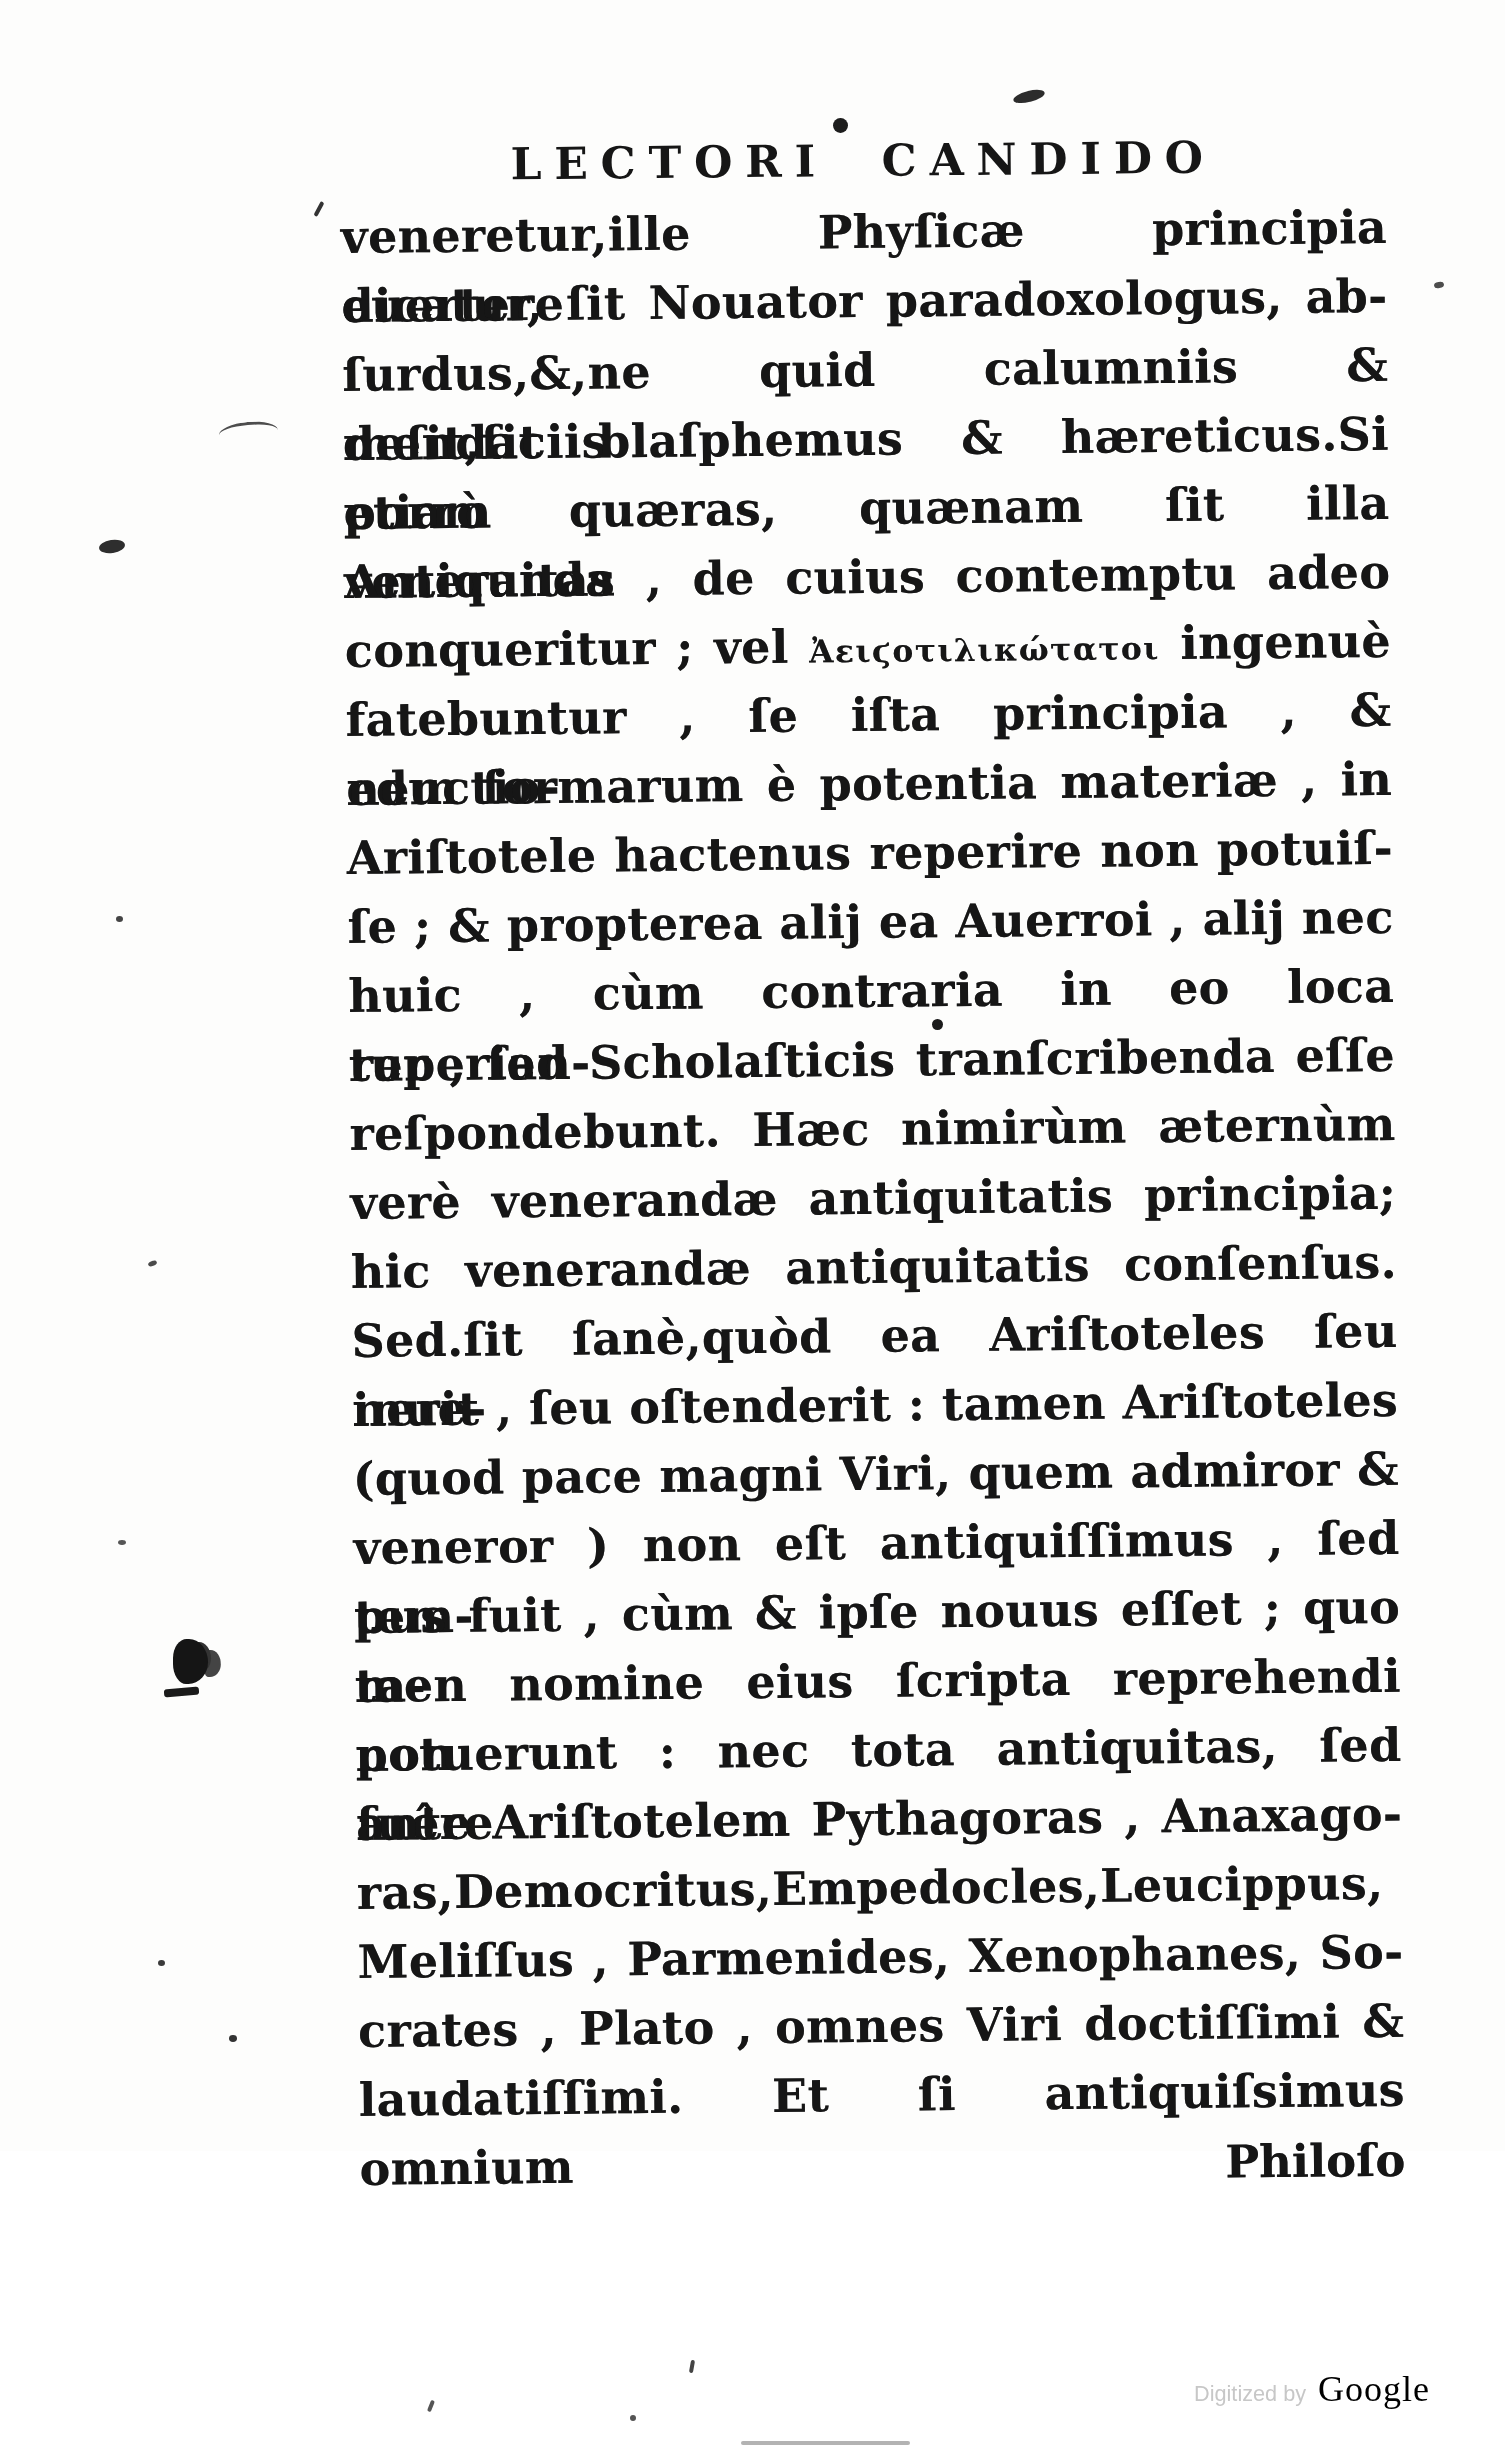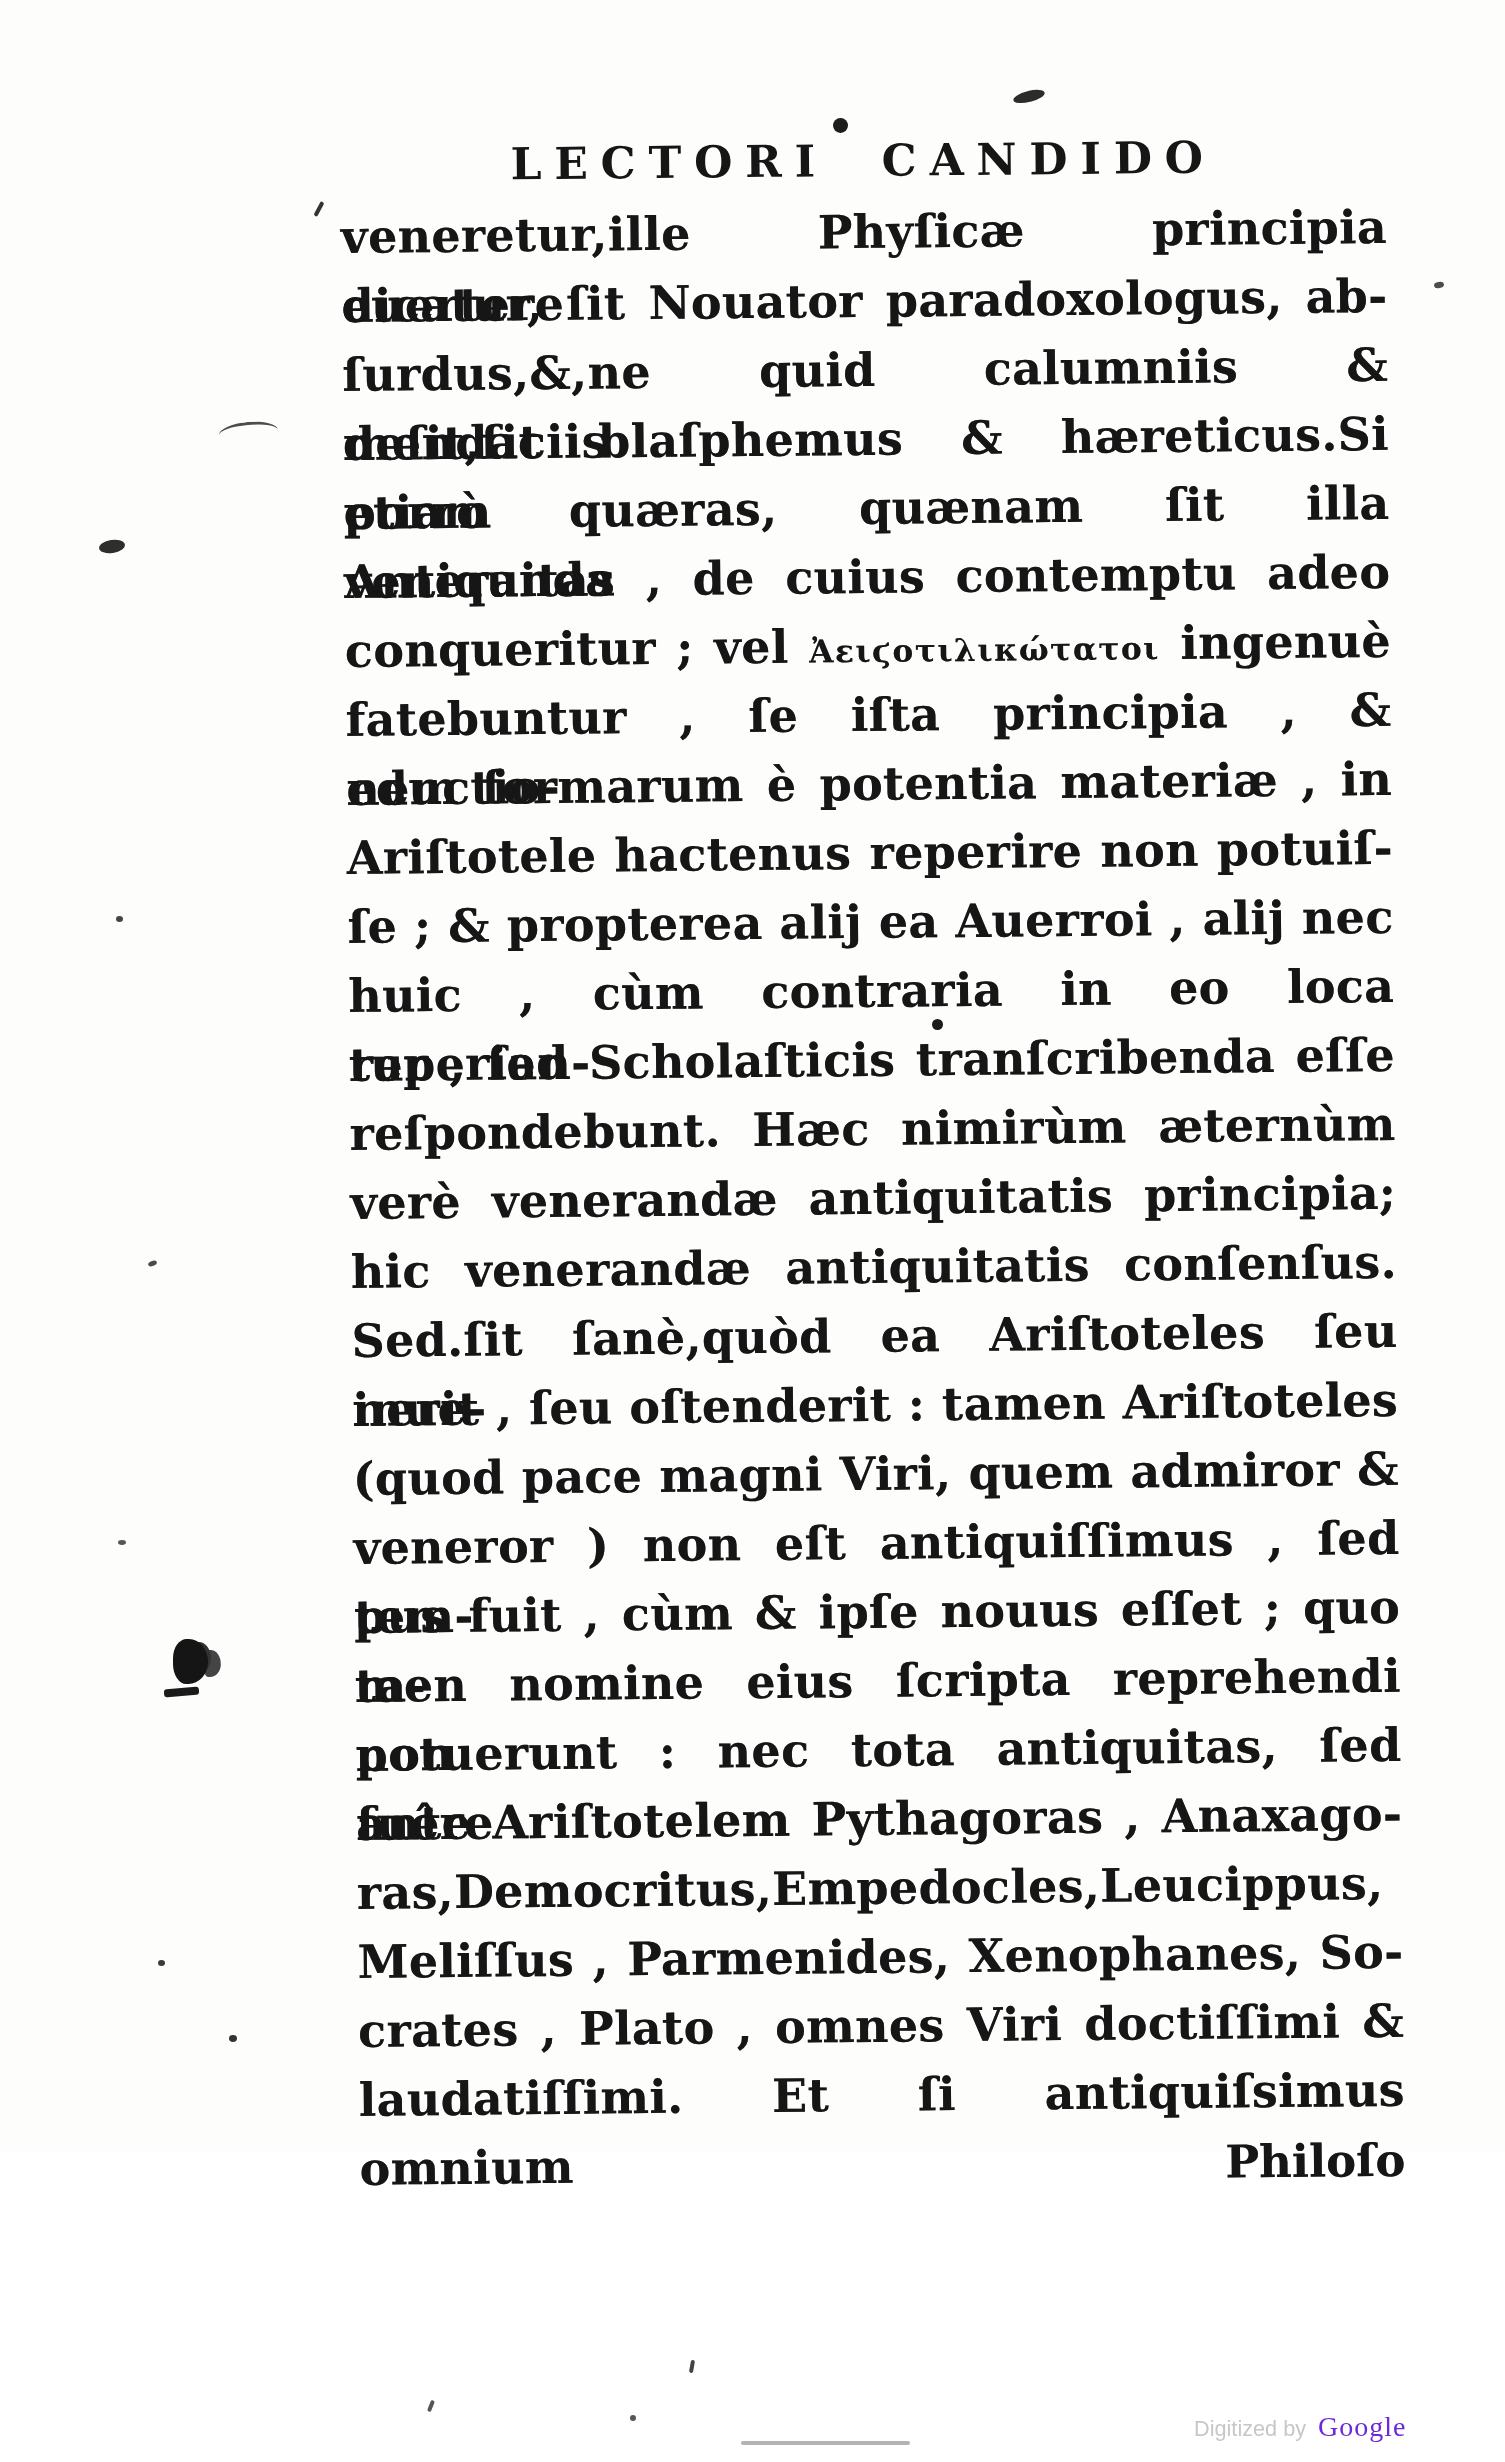--- a/index.html
+++ b/index.html
@@ -56,31 +56,30 @@
     padding-right:0px;
     text-shadow:0 0 0.6px rgba(20,20,20,0.55);
   }
   .watermark{
     position:absolute;
     left:1194px; top:2368px;
     display:flex;
     align-items:baseline;
     gap:11.8px;
     white-space:nowrap;
-    margin-top:43px;
   }
   .wm-text{
     font-family:"Liberation Sans", sans-serif;
     font-size:21.7px;
     color:#c7c7c7;
   }
   .wm-brand{
     font-family:"Liberation Serif", serif;
-    font-size:28px;
-    color:#6d28d9;
+    font-size:36px;
+    color:#000000;
     letter-spacing:1px;
   }
   .bottom-rule{
     position:absolute;
     left:741px; top:2441px;
     width:169px; height:3.9px;
     background:#b3b3b3;
     border-radius:2px;
   }
   .speck{ position:absolute; background:#222; }

